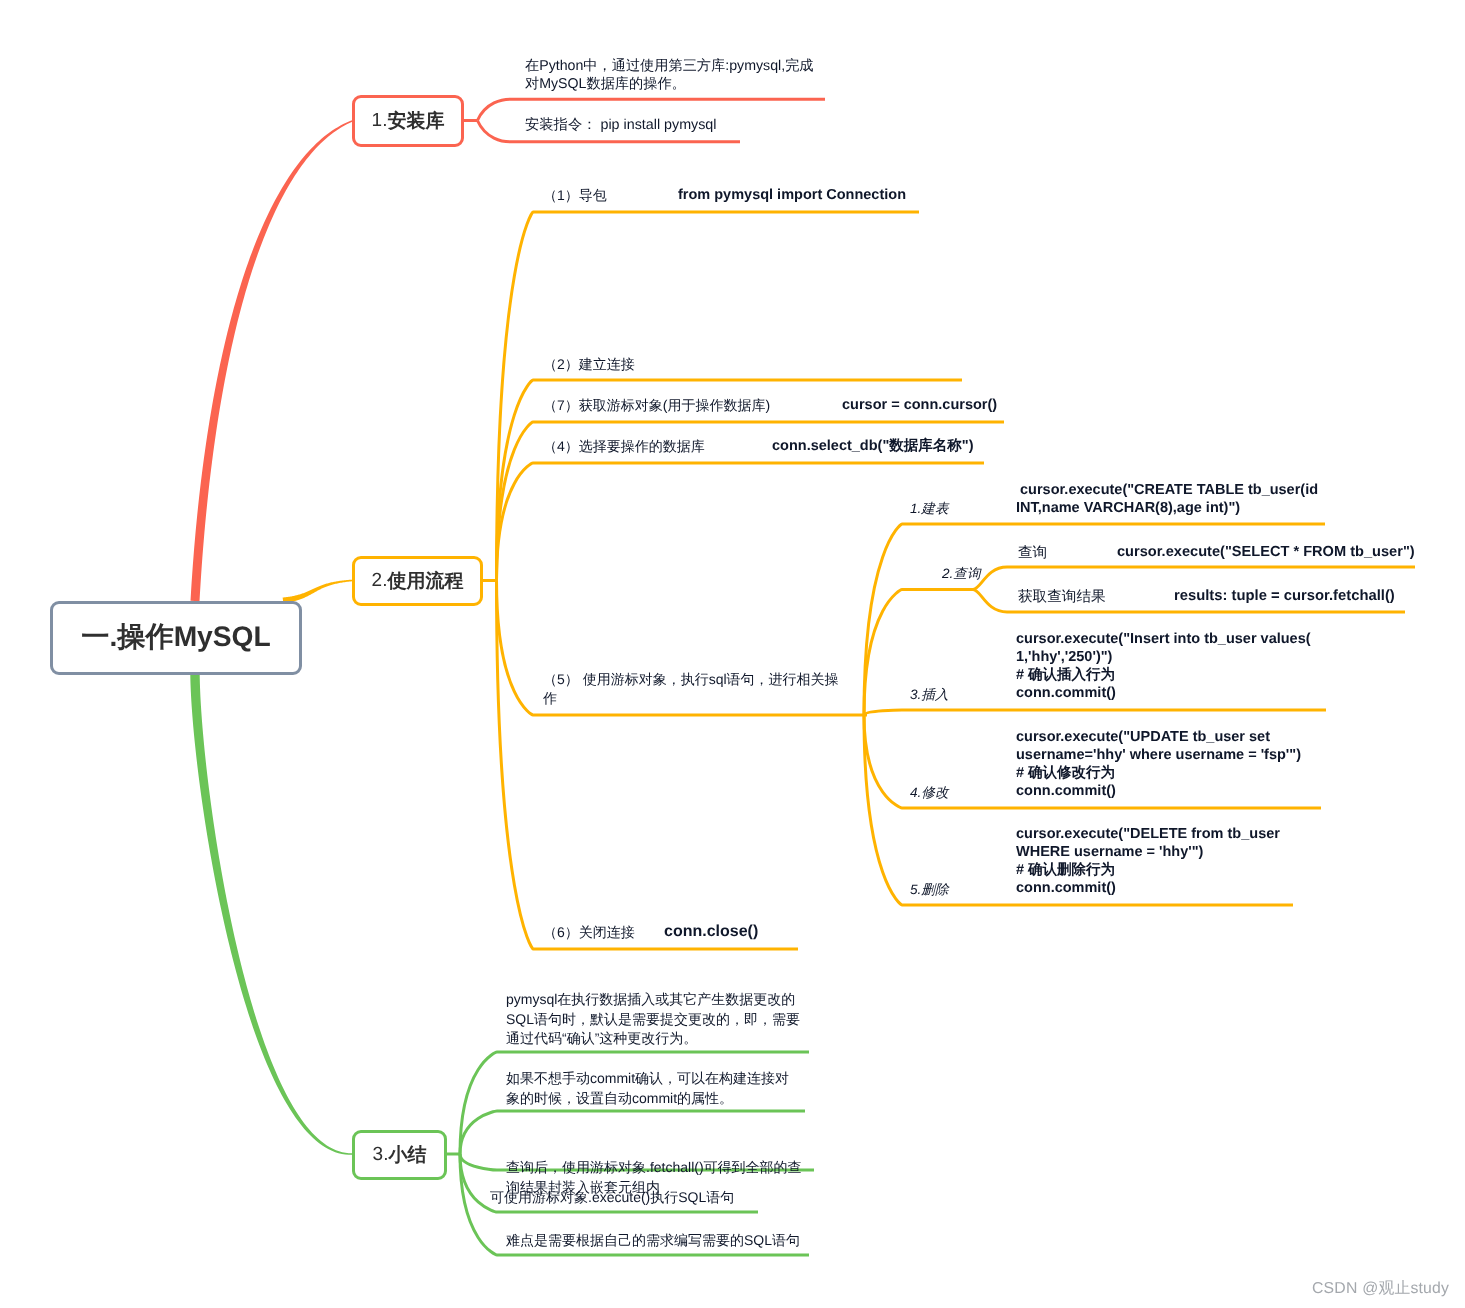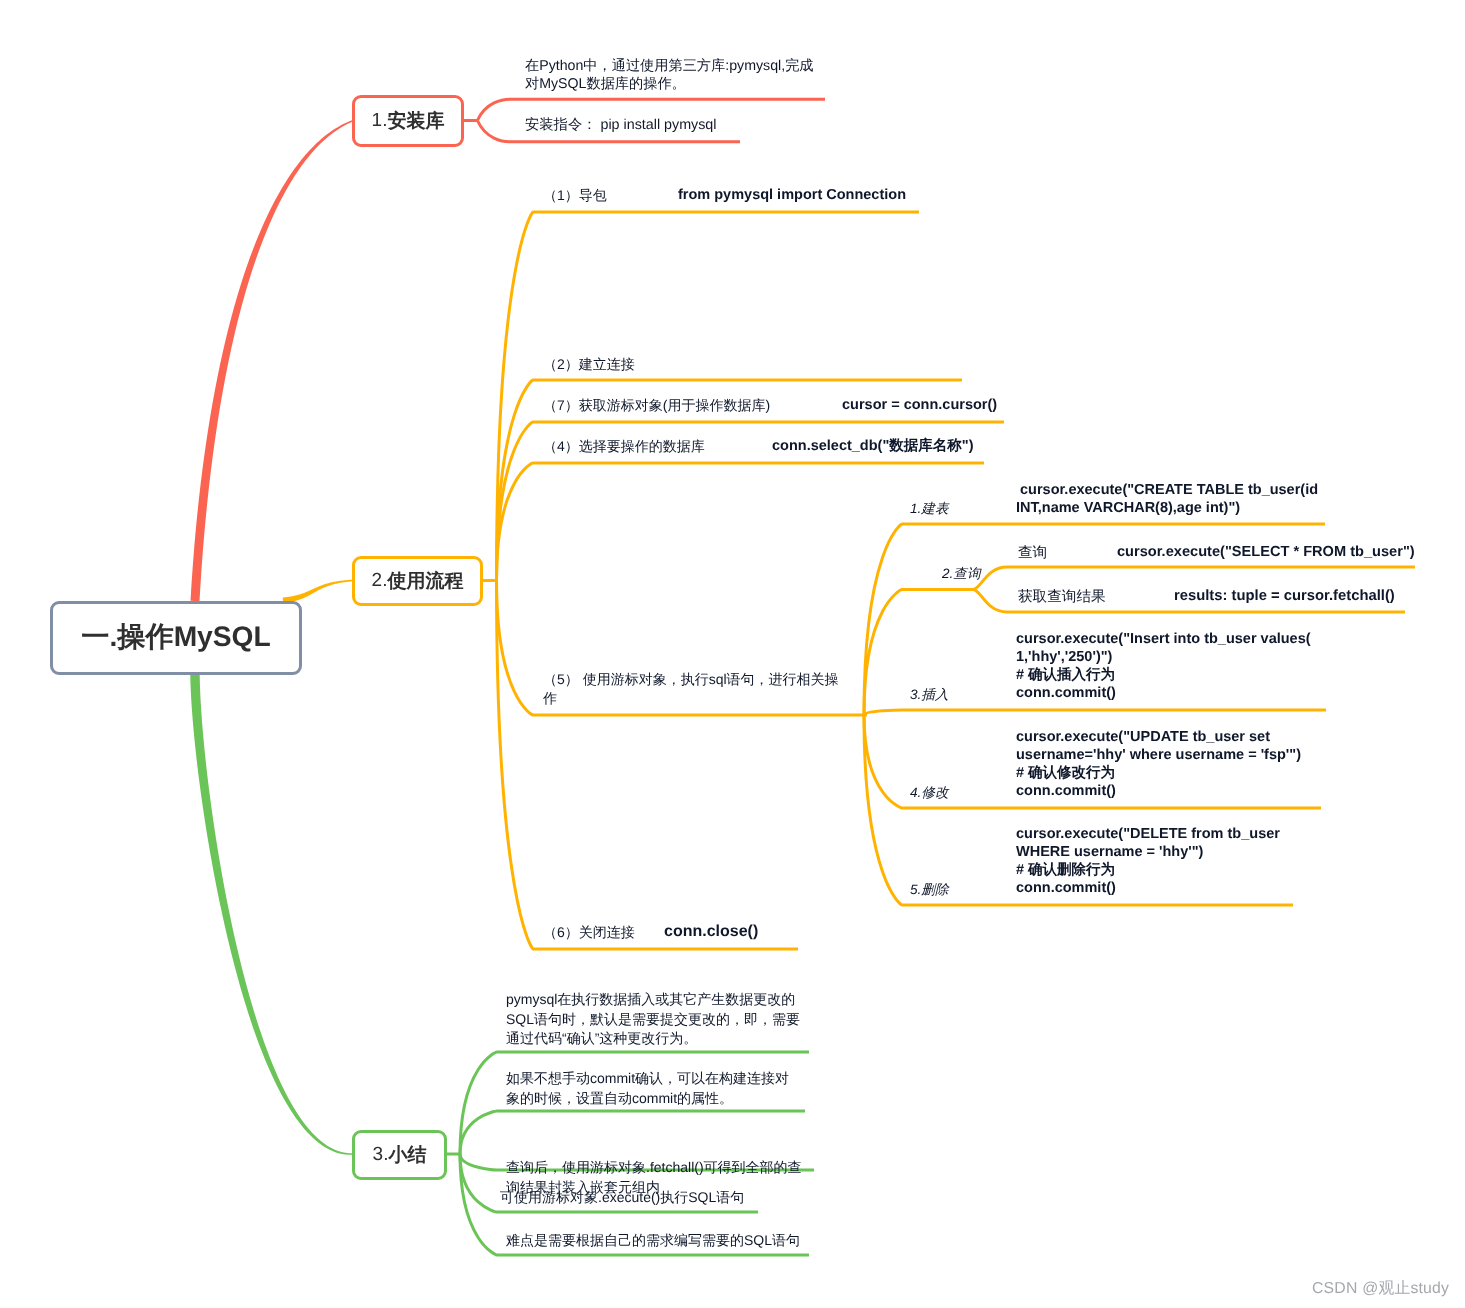--- a/index.html
+++ b/index.html
@@ -117,17 +117,17 @@
       <span>小结</span>
   </div>
 
   <div class="leaf" style="left:506px;top:990px;font-size:14px;line-height:19.5px;">pymysql在执行数据插入或其它产生数据更改的
 SQL语句时，默认是需要提交更改的，即，需要
 通过代码“确认”这种更改行为。</div>
   <div class="leaf" style="left:506px;top:1069px;font-size:14px;line-height:19.5px;">如果不想手动commit确认，可以在构建连接对
 象的时候，设置自动commit的属性。</div>
   <div class="leaf" style="left:506px;top:1129px;font-size:14px;line-height:19.5px;margin-top:29px;">查询后，使用游标对象.fetchall()可得到全部的查
 询结果封装入嵌套元组内</div>
-  <div class="leaf" style="left:500px;top:1188px;font-size:14px;line-height:19.5px;text-align:center;">可使用游标对象.execute()执行SQL语句</div>
+  <div class="leaf" style="left:490px;top:1188px;font-size:14px;line-height:19.5px;text-align:center;">可使用游标对象.execute()执行SQL语句</div>
   <div class="leaf" style="left:506px;top:1231px;font-size:14px;line-height:19.5px;">难点是需要根据自己的需求编写需要的SQL语句</div>
 
   <div id="watermark" style="left:1312px;top:1278px;font-size:15.8px;">CSDN @观止study</div>
 </div>
 
 </body></html>

